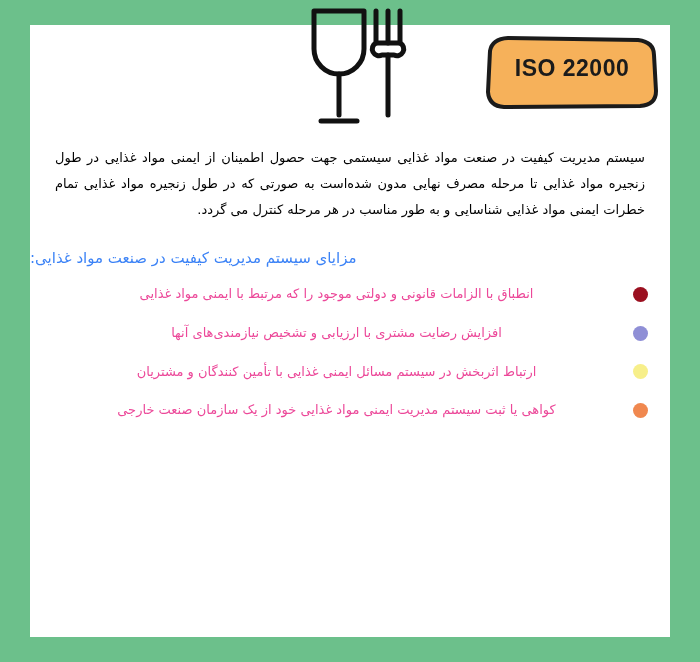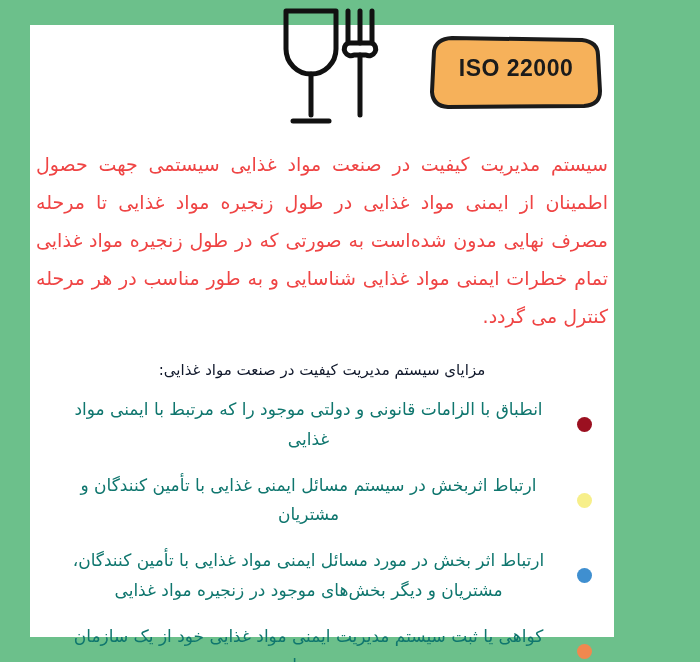--- a/index.html
+++ b/index.html
@@ -10,21 +10,21 @@
     width: 700px;
     height: 662px;
     background: #6cc08b;
     font-family: "DejaVu Sans", sans-serif;
     overflow: hidden;
   }
   .page {
     position: absolute;
     left: 30px;
     top: 25px;
-    width: 584px;
+    width: 640px;
     height: 612px;
     background: #ffffff;
     box-sizing: border-box;
   }
   
   .header {
     position: relative;
     height: 120px;
   }
   .glass-fork-icon {
@@ -50,34 +50,34 @@
     text-align: center;
     font-family: "Liberation Sans", sans-serif;
     font-weight: bold;
     font-size: 23px;
     color: #1b1b1b;
     letter-spacing: 0.5px;
     direction: ltr;
   }
   
   .intro {
-    margin: 0 6px;
+    margin: 0 25px;
     text-align: justify;
     font-family: "DejaVu Sans", sans-serif;
-    font-size: 19px;
+    font-size: 13px;
     line-height: 2.0;
-    color: #ef4444;
+    color: #000000;
     direction: rtl;
   }
   .section-title {
     margin: 26px 0 16px 0;
-    text-align: center;
+    text-align: left;
     font-family: "DejaVu Sans", sans-serif;
     font-size: 15px;
-    color: #0f172a;
+    color: #3b82f6;
     direction: rtl;
   }
   ul.benefits {
     list-style: none;
     margin: 0;
     padding: 0 22px 0 22px;
     direction: rtl;
   }
   ul.benefits li {
     display: flex;
@@ -89,23 +89,23 @@
   ul.benefits li .bullet {
     flex: 0 0 auto;
     width: 15px;
     height: 15px;
     border-radius: 50%;
     display: block;
   }
   ul.benefits li .txt {
     flex: 1 1 auto;
     font-family: "DejaVu Sans", sans-serif;
-    font-size: 17px;
+    font-size: 13px;
     line-height: 1.75;
-    color: #0f766e;
+    color: #ec4899;
     text-align: center;
     direction: rtl;
   }
 </style>
 </head>
 <body>
 
 <div class="page">
 
   <div class="header">
@@ -140,26 +140,26 @@
   <p class="intro">سیستم مدیریت کیفیت در صنعت مواد غذایی سیستمی جهت حصول اطمینان از ایمنی مواد غذایی در طول زنجیره مواد غذایی تا مرحله مصرف نهایی مدون شده‌است به صورتی که در طول زنجیره مواد غذایی تمام خطرات ایمنی مواد غذایی شناسایی و به طور مناسب در هر مرحله کنترل می گردد.</p>
 
   <div class="section-title">مزایای سیستم مدیریت کیفیت در صنعت مواد غذایی:</div>
 
   <ul class="benefits">
     <li>
       <span class="bullet" style="background:#9b1020"></span>
       <span class="txt">انطباق با الزامات قانونی و دولتی موجود را که مرتبط با ایمنی مواد غذایی</span>
     </li>
     <li>
+      <span class="bullet" style="background:#8f8fd6"></span>
+      <span class="txt">افزایش رضایت مشتری با ارزیابی و تشخیص نیازمندی‌های آنها</span>
+    </li>
+    <li>
       <span class="bullet" style="background:#f7ef8a"></span>
       <span class="txt">ارتباط اثربخش در سیستم مسائل ایمنی غذایی با تأمین کنندگان و مشتریان</span>
-    </li>
-    <li>
-      <span class="bullet" style="background:#3f8fd0"></span>
-      <span class="txt">ارتباط اثر بخش در مورد مسائل ایمنی مواد غذایی با تأمین کنندگان، مشتریان و دیگر بخش‌های موجود در زنجیره مواد غذایی</span>
     </li>
     <li>
       <span class="bullet" style="background:#f0884f"></span>
       <span class="txt">کواهی یا ثبت سیستم مدیریت ایمنی مواد غذایی خود از یک سازمان صنعت خارجی</span>
     </li>
   </ul>
 
 </div>
 
 </body></html>

